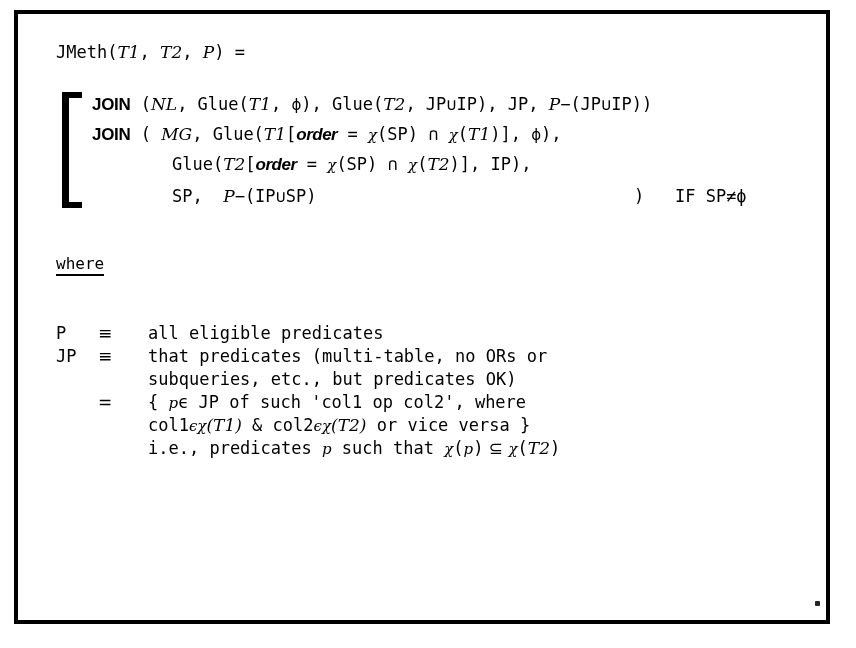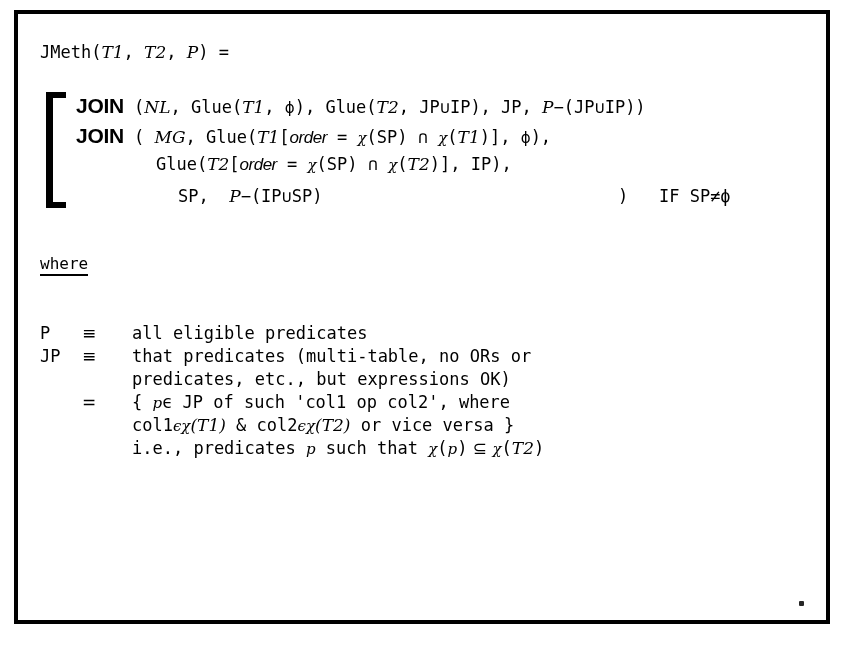--- a/index.html
+++ b/index.html
@@ -21,38 +21,38 @@
     top: 10px;
     width: 816px;
     height: 614px;
     border: 4px solid #000000;
     background: #ffffff;
     box-sizing: border-box;
   }
 
   #figure-body {
     position: absolute;
-    left: 0; top: 0;
+    left: 16px; top: 0;
     width: 100%;
     height: 100%;
   }
 
   
   .line {
     position: absolute;
     white-space: pre;
     font-family: "DejaVu Sans Mono", monospace;
     font-size: 17px;
     letter-spacing: 0px;
     color: #000;
   }
   .mono  { font-family: "DejaVu Sans Mono", monospace; }
 
   .it   { font-family: "DejaVu Serif", serif; font-style: italic; }
-  .bi   { font-family: "Liberation Sans", sans-serif; font-style: italic; font-weight: normal; letter-spacing: -0.5px;}
+  .bi   { font-family: "Liberation Sans", sans-serif; font-style: italic; font-weight: bold; letter-spacing: -0.5px;}
   .sym  { font-family: "DejaVu Sans", sans-serif; }
   .chi  { font-family: "DejaVu Serif", serif; font-style: italic; font-size: 15px; }
   .phi  { font-family: "DejaVu Sans", sans-serif; font-size: 15px; }
   .small{ font-size: 15px; }
 
   
   #eq-head {
     left: 22px;
     top: 28px;
     font-size: 17px;
@@ -82,27 +82,27 @@
     position: absolute;
     left: 0; bottom: 0;
     width: 20px; height: 6px;
     background: #000;
   }
 
   
   #join-nl   { left: 58px;  top: 80px;  }
   #join-mg   { left: 58px;  top: 110px; }
   #join-mg-2 { left: 138px; top: 140px; }
-  #join-mg-3 { left: 138px; top: 172px; margin-left: 22px; }
+  #join-mg-3 { left: 138px; top: 172px; }
   #if-clause { left: 600px; top: 172px; }
 
   .joinkw {
     font-family: "Liberation Sans", sans-serif;
     font-weight: bold;
-    font-size: 21px;
+    font-size: 17px;
     letter-spacing: -0.3px;
   }
 
   
   #where-heading {
     left: 22px;
     top: 240px;
     font-size: 16px;
     font-family: "DejaVu Sans Mono", monospace;
     border-bottom: 2px solid #000;
@@ -189,21 +189,21 @@
     <div class="line" id="where-heading">where</div>
 
     <div id="defs">
 
       <div class="def-row">
         <span class="def-line"><span class="def-sym">P</span><span class="def-eq sym">≡</span><span class="def-txt">all eligible predicates</span></span>
       </div>
 
       <div class="def-row">
         <span class="def-line"><span class="def-sym">JP</span><span class="def-eq sym">≡</span><span class="def-txt">that predicates (multi-table, no ORs or</span></span>
-        <span class="def-line"><span class="indent-txt"></span><span class="def-txt">predicates, etc., but expressions OK)</span></span>
+        <span class="def-line"><span class="indent-txt"></span><span class="def-txt">subqueries, etc., but predicates OK)</span></span>
       </div>
 
 
       <div class="def-row">
         <span class="def-line"><span class="def-sym"></span><span class="def-eq sym">=</span><span class="def-txt">{ </span><span class="it small">p</span><span class="def-txt">ϵ JP of such 'col1 op col2', where</span></span>
         <span class="def-line"><span class="indent-txt"></span><span class="def-txt">col1</span><span class="chi">ϵχ</span><span class="it">(T1)</span><span class="def-txt"> &amp; </span><span class="def-txt">col2</span><span class="chi">ϵχ</span><span class="it">(T2)</span><span class="def-txt"> or vice versa }</span></span>
       </div>
 
       <div class="def-row">
         <span class="def-line"><span class="indent-txt"></span><span class="def-txt">i.e., predicates </span><span class="it small">p</span><span class="def-txt"> such that </span><span class="chi">χ</span><span class="def-txt">(</span><span class="it small">p</span><span class="def-txt">)</span><span class="sym"> ⊆ </span><span class="chi">χ</span><span class="def-txt">(</span><span class="it">T2</span><span class="def-txt">)</span></span>

